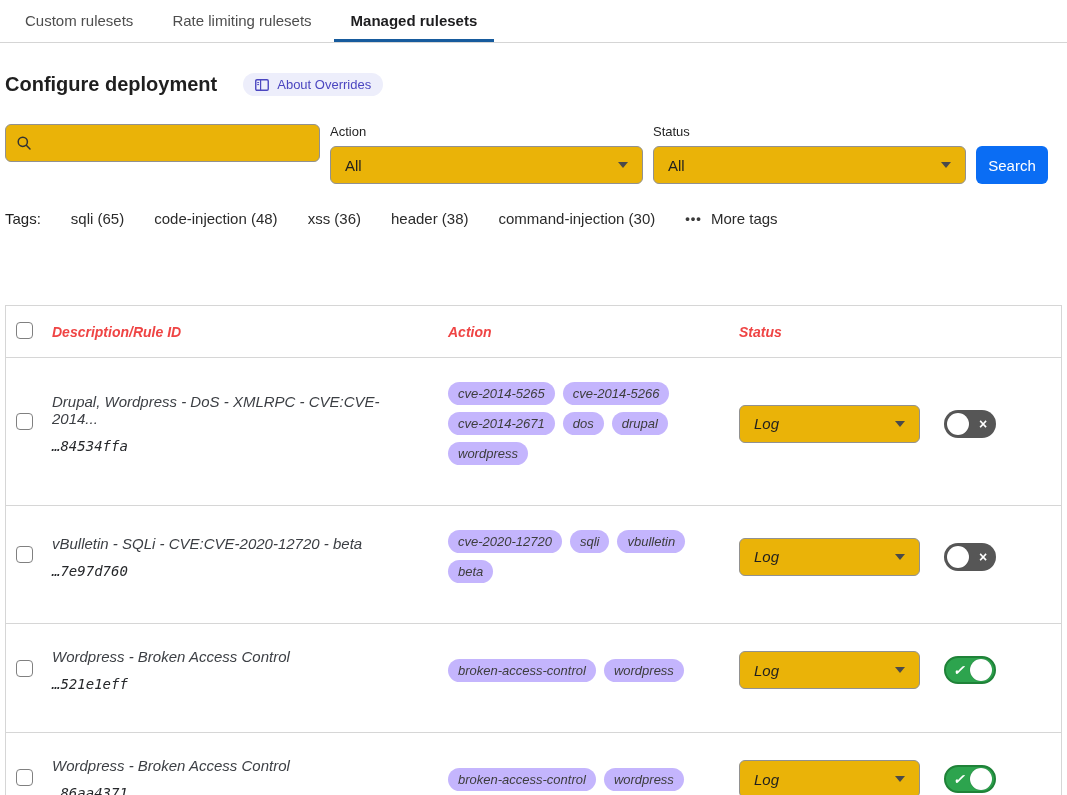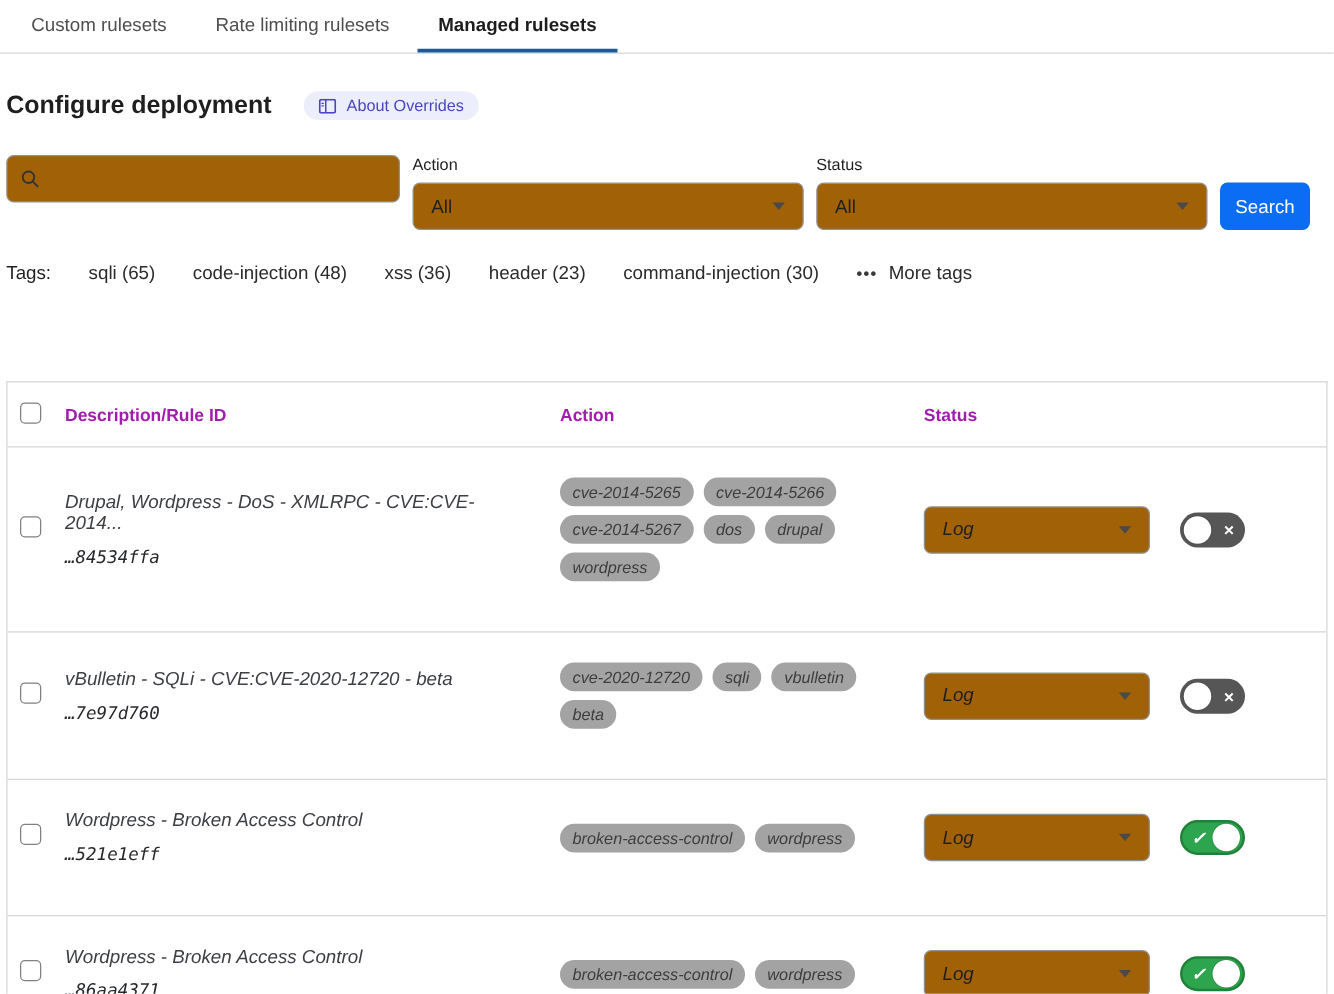--- a/index.html
+++ b/index.html
@@ -27,21 +27,21 @@
     display:inline-flex; align-items:center; gap:8px;
     background:#edeefb; color:#4b46c0; border-radius:12px;
     padding:4px 12px; font-size:13px; cursor:pointer;
   }
 
   
   .filters { margin-top:28px; display:flex; gap:10px; }
   .field { display:flex; flex-direction:column; }
   .field-label { font-size:13px; color:#1f1f1f; margin-bottom:7px; }
   .control {
-    height:38px; border:1px solid #919191; border-radius:6px; background:#a16207;
+    height:38px; border:1px solid #919191; border-radius:6px; background:#eab308;
     display:flex; align-items:center;
   }
   .search-box { width:315px; padding:0 10px; gap:7px; }
   .search-box input {
     border:none; outline:none; flex:1; font-size:15px; background:transparent;
     font-family:"Liberation Sans", sans-serif;
   }
   .select { padding:0 14px; justify-content:space-between; font-size:15px; color:#1f1f1f; cursor:pointer; }
   .filter-select { width:313px; }
   .caret {
@@ -65,33 +65,33 @@
 
   
   .rules-table { margin-top:78px; border:1px solid #d6d6d6; border-bottom:none; }
   .trow {
     display:grid;
     grid-template-columns:36px 396px 291px 201px 1fr;
     padding-left:10px;
     border-bottom:1px solid #d6d6d6;
     align-items:center;
   }
-  .thead { min-height:52px; font-weight:bold; font-size:14px; color:#a21caf; }
+  .thead { min-height:52px; font-weight:bold; font-size:14px; color:#ef4444;font-style:italic; }
   .trow.body { padding-top:24px; padding-bottom:40px;font-style:italic; }
   .cell { padding-right:24px; }
   .checkbox {
     display:inline-block; width:17px; height:17px;
     border:1.5px solid #808080; border-radius:4px; background:#fff; cursor:pointer;
   }
   .desc-cell { display:flex; flex-direction:column; gap:11px; }
   .desc-line { font-size:15px; color:#3c3f44; }
   .rule-id { font-family:"DejaVu Sans Mono", monospace; font-size:14px; color:#26282b; }
   .tags-cell { display:flex; flex-wrap:wrap; gap:7px 8px; align-content:center; }
   .tag-pill {
-    background:#a3a3a3; color:#3d3d3d; border-radius:12px;
+    background:#c4b5fd; color:#3d3d3d; border-radius:12px;
     padding:3px 10px; font-size:13px; line-height:17px; white-space:nowrap;
   }
   .action-select { width:181px; }
 
   .toggle {
     width:52px; height:28px; border-radius:14px; margin-left:4px;
     display:flex; align-items:center; justify-content:space-between;
     padding:0 6px; cursor:pointer;
   }
   .toggle.off { background:#565656; padding:0 3px 0 3px; }
@@ -159,21 +159,21 @@
 
     <button class="search-btn">Search</button>
   </div>
 
   <div class="tags-bar">
     <span class="tags-bar-label">Tags:</span>
     <span class="tags-list">
         <span class="tag-link">sqli (65)</span>
         <span class="tag-link">code-injection (48)</span>
         <span class="tag-link">xss (36)</span>
-        <span class="tag-link">header (23)</span>
+        <span class="tag-link">header (38)</span>
         <span class="tag-link">command-injection (30)</span>
       </span>
     <span class="more-tags">
       <span class="more-dots">•••</span>
       <span>More tags</span>
     </span>
   </div>
 
   <div class="rules-table">
     <div class="trow thead">
@@ -189,21 +189,21 @@
     <div class="cell">
       <span class="checkbox"></span>
     </div>
     <div class="cell desc-cell">
       <div class="desc-line">Drupal, Wordpress - DoS - XMLRPC - CVE:CVE-2014...</div>
       <div class="rule-id">…84534ffa</div>
     </div>
     <div class="cell tags-cell">
             <span class="tag-pill">cve-2014-5265</span>
             <span class="tag-pill">cve-2014-5266</span>
-            <span class="tag-pill">cve-2014-5267</span>
+            <span class="tag-pill">cve-2014-2671</span>
             <span class="tag-pill">dos</span>
             <span class="tag-pill">drupal</span>
             <span class="tag-pill">wordpress</span>
           </div>
     <div class="cell">
       <div class="control select action-select">
         <span>Log</span>
         <span class="caret"></span>
       </div>
     </div>

